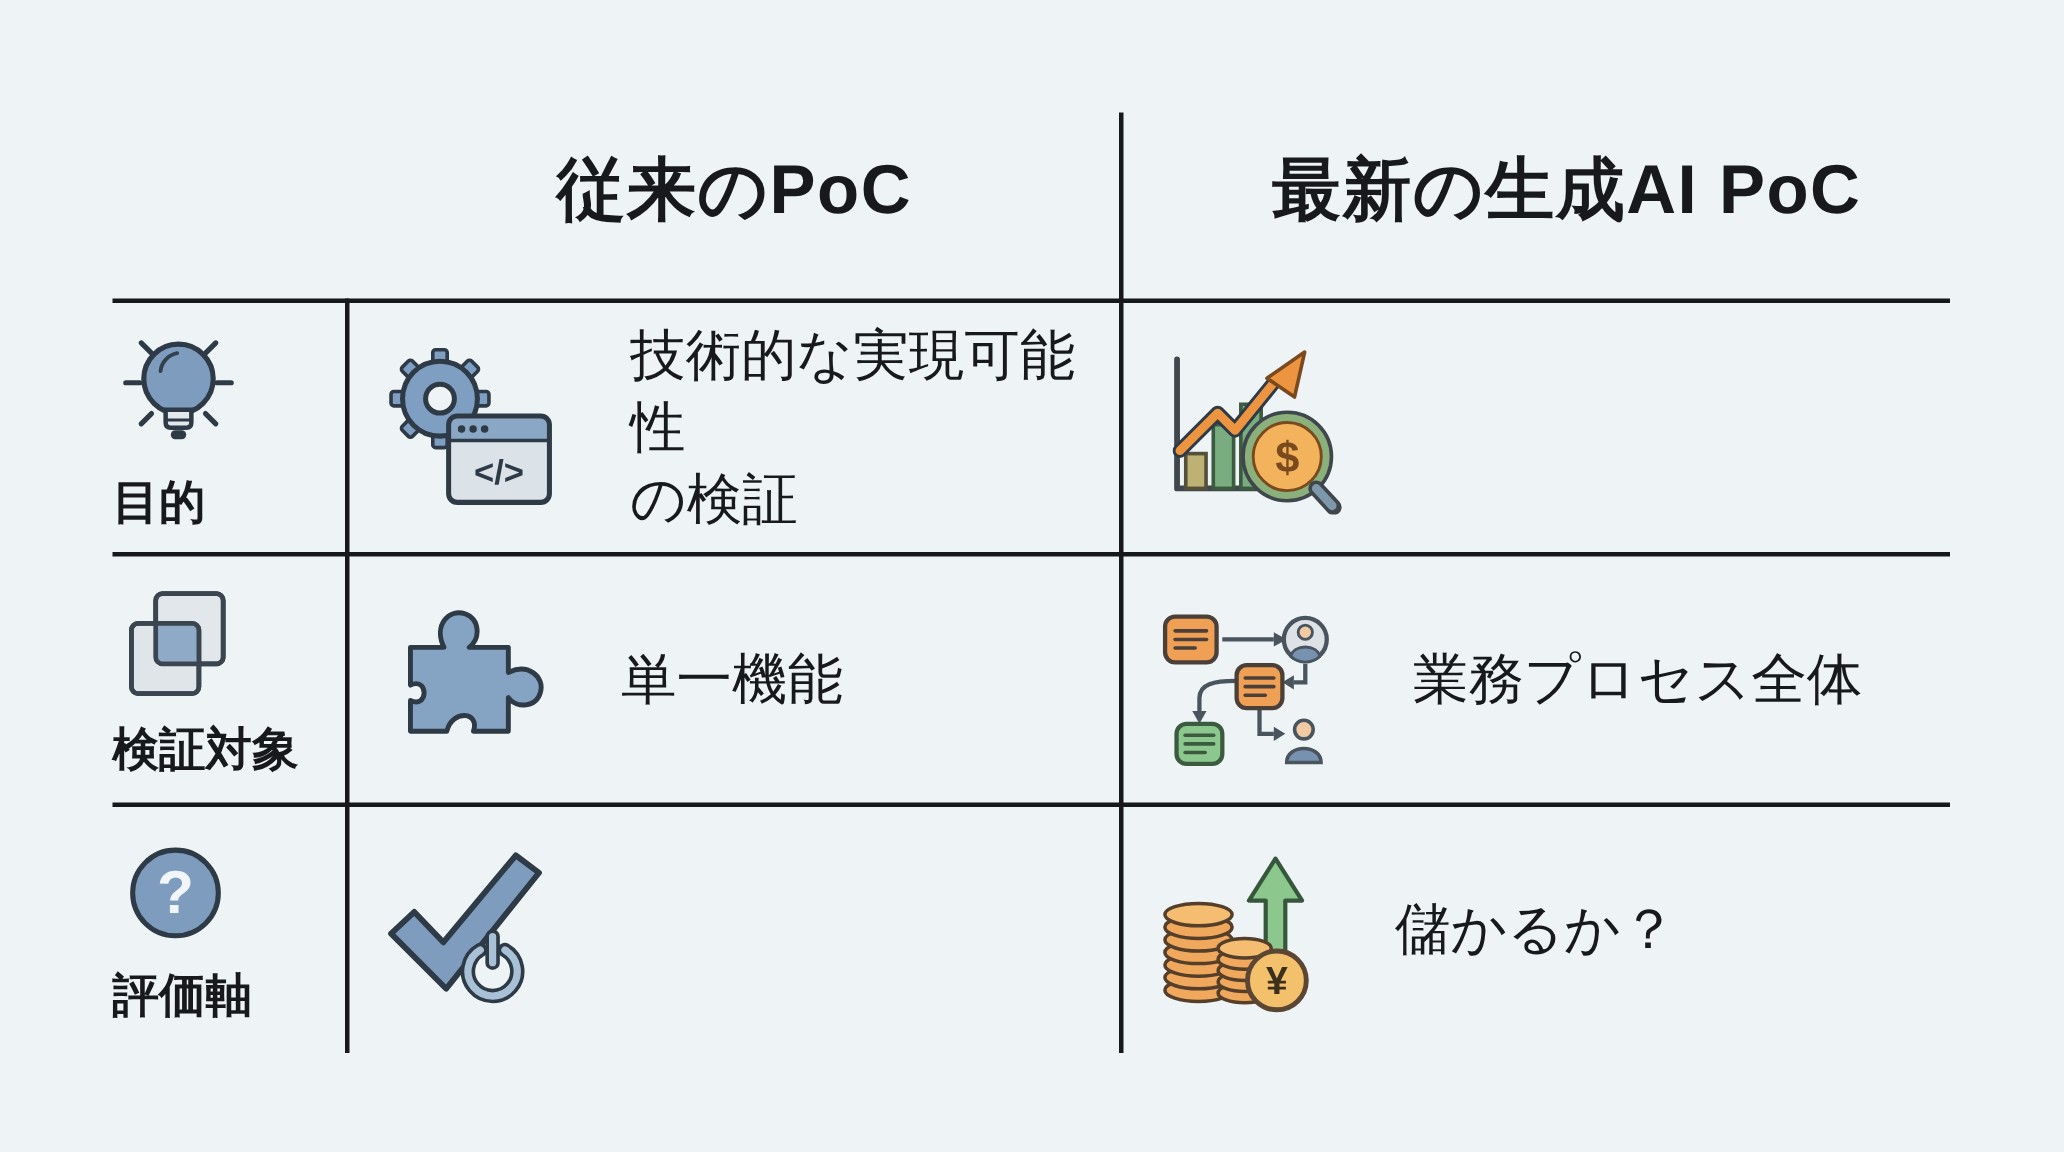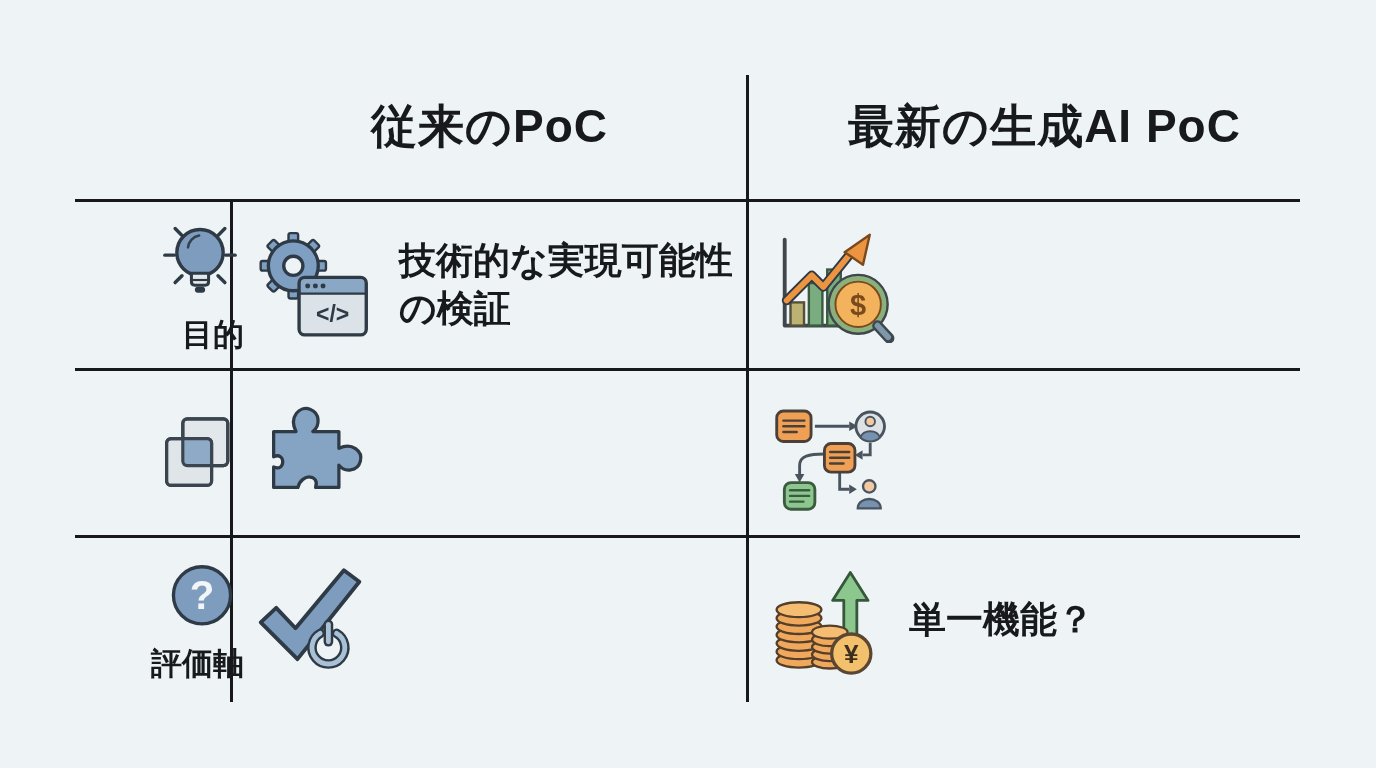--- a/index.html
+++ b/index.html
@@ -11,34 +11,35 @@
   }
   .line{position:absolute; background:#16181b;}
   .hline{height:3px; left:75px; width:1225px;}
   .vline{width:3px;}
   .col-header{
     position:absolute; top:96px; text-align:center;
     font-size:46px; font-weight:bold; letter-spacing:1px;
   }
   .row{position:absolute; left:75px; width:1225px;}
   .label-cell{
-    position:absolute; left:13px; top:0; width:156px; height:100%;
-    display:flex; flex-direction:column; align-items:flex-end; justify-content:center;
+    position:absolute; left:0; top:0; width:156px; height:100%;
+    display:flex; flex-direction:column; align-items:flex-start; justify-content:center;
     gap:4px;
   }
   .label-text{font-size:31px; font-weight:bold;}
   .cell{
     position:absolute; top:0; height:100%;
     display:flex; align-items:center; gap:26px;
   }
   .cell.trad{left:158px; width:513px; padding-left:20px; box-sizing:border-box;}
   .cell.gen{left:674px; width:551px; padding-left:22px; box-sizing:border-box;}
   .cell-text{
-    font-size:37px; font-weight:bold; line-height:1.3;
+    font-size:37px; font-weight:normal; line-height:1.3;
     white-space:pre-line;
+    margin-left:21px;
   }
   .icon{display:inline-flex; flex:0 0 auto;}
 </style>
 </head>
 <body>
 
 <div class="canvas">
 
   <div class="line hline" style="top:199px"></div>
   <div class="line hline" style="top:368px"></div>
@@ -143,28 +144,30 @@
     <div class="label-cell">
       <span class="icon">
         <svg width="90" height="90" viewBox="0 0 100 100">
           <rect x="32" y="12" width="50" height="52" rx="5" fill="#e2e7eb" stroke="#3a4550" stroke-width="3.5"></rect>
           <rect x="14" y="34" width="50" height="52" rx="5" fill="#dfe5e9" stroke="#3a4550" stroke-width="3.5"></rect>
           <rect x="32" y="34" width="32" height="30" rx="3" fill="#8aa7c4" opacity="0.95"></rect>
           <rect x="32" y="12" width="50" height="52" rx="5" fill="none" stroke="#3a4550" stroke-width="3.5"></rect>
           <rect x="14" y="34" width="50" height="52" rx="5" fill="none" stroke="#3a4550" stroke-width="3.5"></rect>
         </svg>
       </span>
+      <span class="label-text">検証対象</span>
     </div>
 
     <div class="cell trad">
       <span class="icon">
         <svg width="114" height="110" viewBox="0 0 122 118">
           <path d="M22,36 L46,36 C38,20 50,8 61,12 C72,16 72,30 64,36 L92,36 L92,54 C106,47 118,57 115,68 C112,79 98,80 92,72 L92,96 L67,96 C72,82 52,80 48,96 L22,96 L22,74 C35,80 35,57 22,63 Z" fill="#85a3c2" stroke="#2e3a46" stroke-width="3.5" stroke-linejoin="round"></path>
         </svg>
       </span>
+      <span class="cell-text">単一機能</span>
     </div>
 
     <div class="cell gen">
       <span class="icon">
         <svg width="124" height="116" viewBox="0 0 130 120">
           <line x1="46" y1="32" x2="82" y2="32" stroke="#4a545e" stroke-width="3"></line>
           <polygon points="82,27 91,32 82,37" fill="#4a545e"></polygon>
           <path d="M104,49 L104,62 L96,62" fill="none" stroke="#4a545e" stroke-width="3"></path>
           <polygon points="96,57 88,62 96,67" fill="#4a545e"></polygon>
           <path d="M56,61 C40,61 30,63 30,73 L30,82" fill="none" stroke="#4a545e" stroke-width="3"></path>
@@ -189,20 +192,21 @@
           <rect x="14" y="91" width="32" height="28" rx="7" fill="#8cc88e" stroke="#3c5a40" stroke-width="3"></rect>
           <g stroke="#3c5a40" stroke-width="2.5" stroke-linecap="round">
             <line x1="20" y1="99" x2="40" y2="99"></line>
               <line x1="20" y1="105" x2="40" y2="105"></line>
               <line x1="20" y1="111" x2="34" y2="111"></line>
           </g>
           <circle cx="103" cy="95" r="6.5" fill="#f1c9a3" stroke="#4a545e" stroke-width="2.5"></circle>
           <path d="M91,118 C91,105 115,105 115,118 Z" fill="#7692b0" stroke="#4a545e" stroke-width="2.5"></path>
         </svg>
       </span>
+      <span class="cell-text">業務プロセス全体</span>
     </div>
   </div>
 
   <div class="row" style="top:538px; height:164px">
     <div class="label-cell">
       <span class="icon">
         <svg width="84" height="84" viewBox="0 0 100 100">
           <circle cx="50" cy="48" r="34" fill="#7e9dbe" stroke="#2e3a46" stroke-width="4"></circle>
           <text x="50" y="64" text-anchor="middle" font-family="Liberation Sans, sans-serif" font-weight="bold" font-size="48" fill="#f2f6f8">?</text>
         </svg>
@@ -241,17 +245,17 @@
             <ellipse cx="63" cy="106" rx="19" ry="7"></ellipse>
               <ellipse cx="63" cy="98" rx="19" ry="7"></ellipse>
             <ellipse cx="63" cy="90" rx="19" ry="7"></ellipse>
               <ellipse cx="63" cy="82" rx="19" ry="7"></ellipse>
             <ellipse cx="63" cy="74" rx="19" ry="7" fill="#f5bd72"></ellipse>
           </g>
           <circle cx="86" cy="97" r="21" fill="#f3c06c" stroke="#5a4632" stroke-width="3.5"></circle>
           <text x="86" y="107" text-anchor="middle" font-family="Liberation Sans, sans-serif" font-weight="bold" font-size="28" fill="#3c2f1e">¥</text>
         </svg>
       </span>
-      <span class="cell-text">単一機能？</span>
+      <span class="cell-text">儲かるか？</span>
     </div>
   </div>
 
 </div>
 
 </body></html>

